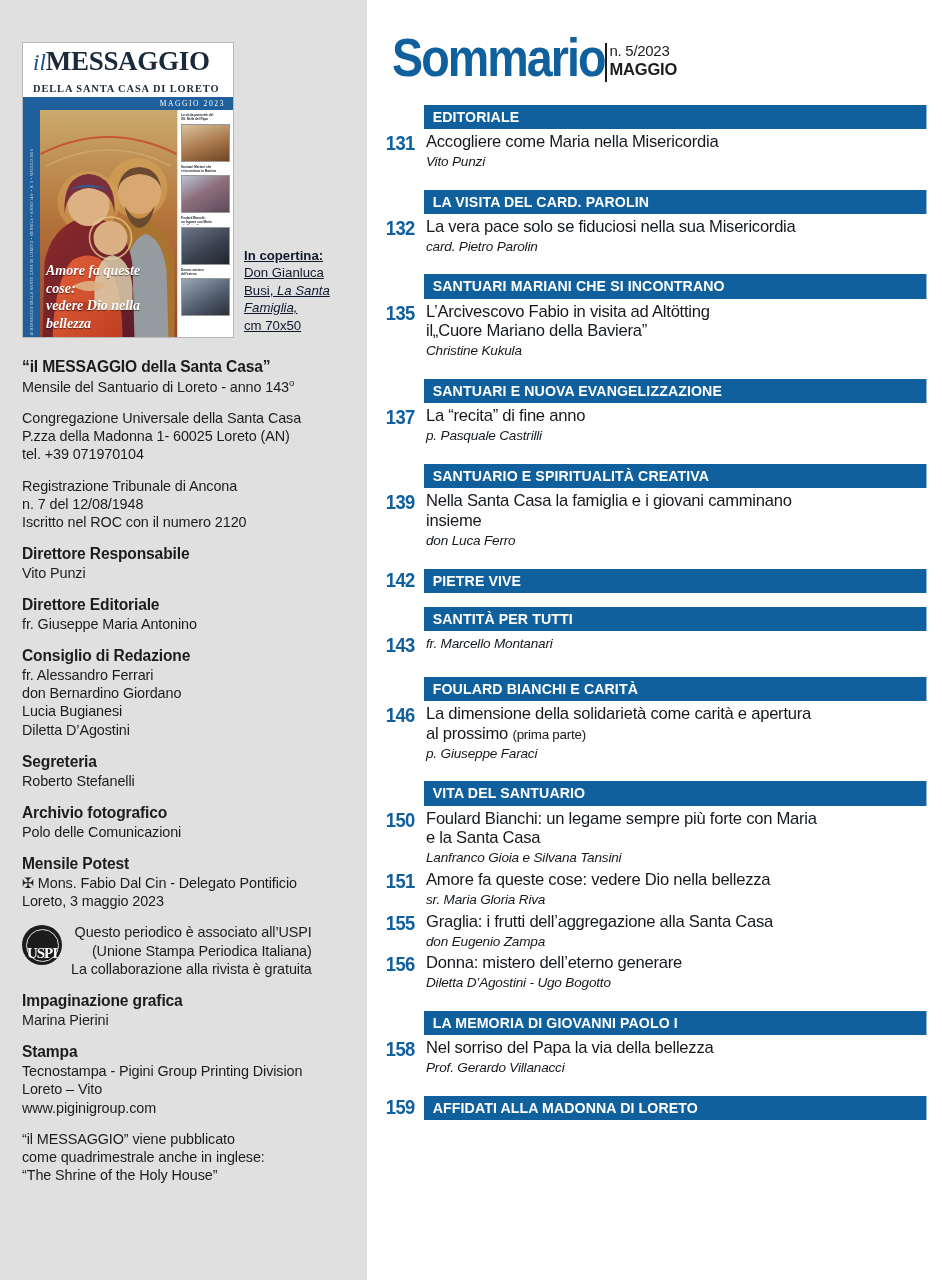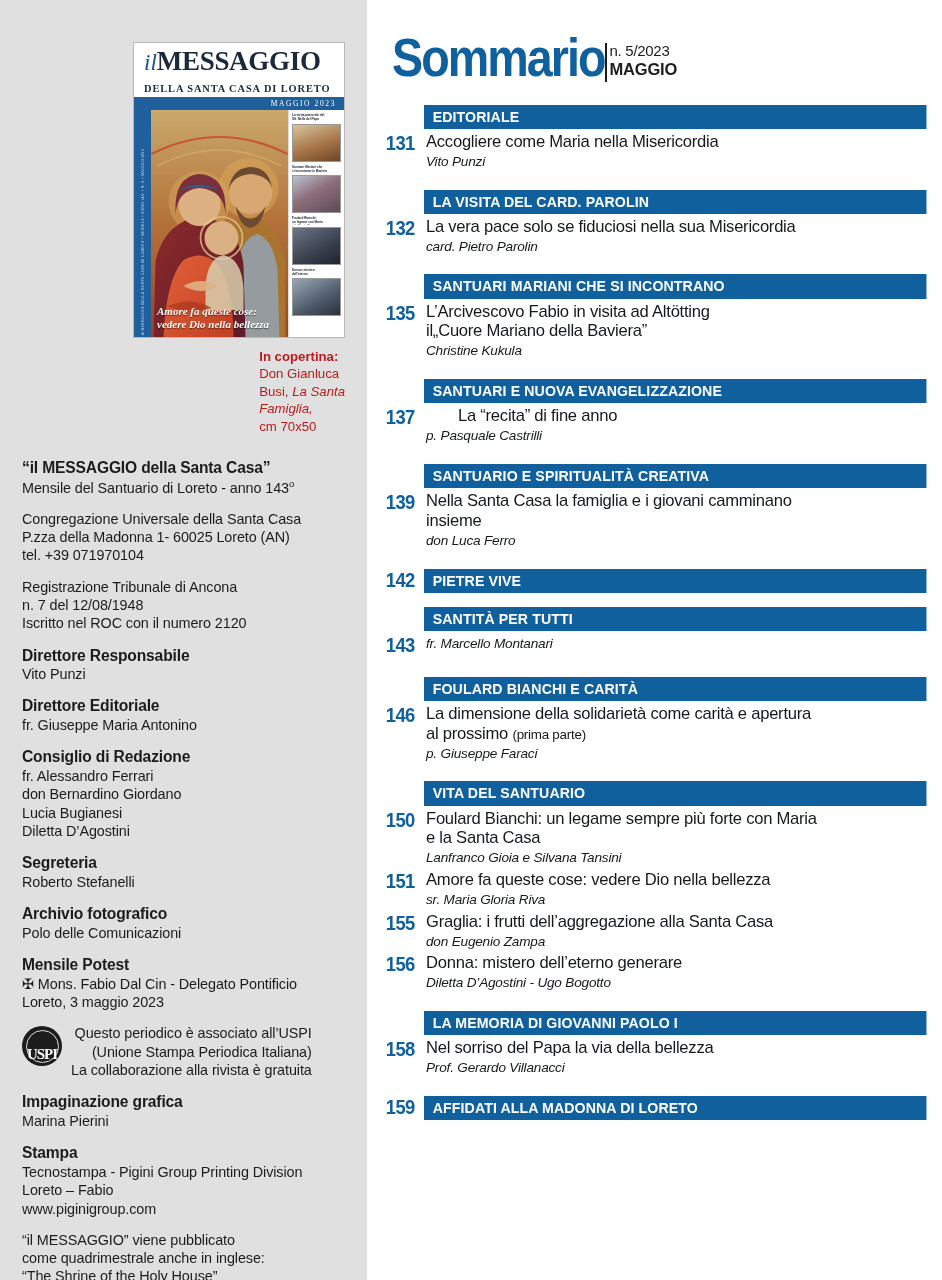--- a/index.html
+++ b/index.html
@@ -13,21 +13,21 @@
 
   
   .sidebar {
     position: absolute; left: 0; top: 0;
     width: 367px; height: 1280px;
     background: #e0e0e0;
   }
   .side-inner { padding: 42px 22px 0 22px; }
 
   
-  .cover-row { display: flex; align-items: flex-end; gap: 10px; flex-direction: column; }
+  .cover-row { display: flex; align-items: flex-end; gap: 10px; }
   .cover {
     position: relative;
     width: 212px; height: 296px;
     background: #ffffff;
     border: 1px solid #b9b9b9;
     overflow: hidden;
     flex: 0 0 auto;
   }
   .cover-head { height: 54px; background:#fff; padding: 5px 6px 0 10px; }
   .cover-title { line-height: 1; white-space: nowrap; }
@@ -64,43 +64,44 @@
     font-size: 3.6px; color:#e8eef5; letter-spacing: .4px;
     white-space: nowrap; font-family:"Liberation Serif", serif;
   }
   .cover-art {
     position: relative; flex: 1 1 auto; overflow: hidden;
     background: linear-gradient(175deg,#c9a86b 0%,#b8773c 28%,#a8552c 58%,#8f3c22 100%);
   }
   .cover-caption {
     position: absolute; left: 6px; bottom: 7px; right: 4px;
     font-family: "Liberation Serif", serif; font-style: italic;
-    font-weight: bold; font-size: 11px; color: #ffffff; line-height: 1.25;
+    font-weight: bold; font-size: 14px; color: #ffffff; line-height: 1.25;
     text-shadow: 0 1px 1px rgba(0,0,0,.55);
   }
   .cover-thumbs {
     width: 56px; background: #fff; flex: 0 0 auto;
     padding: 3px 3px 0 3px; display:flex; flex-direction: column; gap: 3px;
     border-left: 1px solid #ddd;
   }
   .thumb { }
   .thumb-cap {
     font-size: 3.1px; line-height: 1.35; color:#223; font-weight: bold;
     margin-bottom: 1.5px; overflow: hidden; height: 9px;
     font-family:"Liberation Sans", sans-serif;
   }
   .thumb-img { height: 38px; width: 100%; border: .5px solid #999; }
   .t1 { background: linear-gradient(160deg,#d8c49c,#a8764a 55%,#6d4526); }
   .t2 { background: linear-gradient(150deg,#b9c4d2,#8e6f7c 45%,#5d4a58); }
   .t3 { background: linear-gradient(150deg,#6d7686,#38404e 60%,#20252e); }
   .t4 { background: linear-gradient(150deg,#9aa7b6,#4e5a6a 60%,#2a3038); }
 
   .in-cop {
-    font-size: 13.2px; line-height: 1.32; color: #b91c1c;
+    font-size: 13.2px; line-height: 1.32; color: #0f172a;
     padding-bottom: 4px;
+    text-decoration: underline;
   }
   .in-cop b { font-weight: bold; }
   .in-cop i { font-style: italic; }
 
   
   .mast { margin-top: 19px; color: #1c1c1c; }
   .mast .blk { margin-bottom: 13px; }
   .mast h3 {
     font-size: 15.6px; font-weight: bold; line-height: 1.26;
     letter-spacing: -0.15px;
@@ -347,21 +348,21 @@
         </div>
 
         <div id="mast-blocks-after">
             <div class="blk tight">
               <h3>Impaginazione grafica</h3>
               <p>Marina Pierini</p>
             </div>
             <div class="blk tight">
               <h3>Stampa</h3>
               <p>Tecnostampa - Pigini Group Printing Division</p>
-              <p>Loreto – Fabio</p>
+              <p>Loreto – Vito</p>
               <p>www.piginigroup.com</p>
             </div>
             <div class="blk tight">
               <p>“il MESSAGGIO” viene pubblicato</p>
               <p>come quadrimestrale anche in inglese:</p>
               <p>“The Shrine of the Holy House”</p>
             </div>
           </div>
       </div>
 
@@ -421,21 +422,21 @@
         </div>
         <div class="gap-lg"></div>
         <div class="sec">
           <div class="band-row">
             <div class="band-spacer"></div>
             <div class="band">SANTUARI E NUOVA EVANGELIZZAZIONE</div>
           </div>
           <div class="entry">
             <div class="num">137</div>
             <div class="entry-body">
-              <div class="e-title" style="white-space: pre-line; margin-left: 32px;">La “recita” di fine anno</div>
+              <div class="e-title" style="white-space: pre-line;">La “recita” di fine anno</div>
               <div class="e-author">p. Pasquale Castrilli</div>
             </div>
           </div>
         </div>
         <div class="gap-lg"></div>
         <div class="sec">
           <div class="band-row">
             <div class="band-spacer"></div>
             <div class="band">SANTUARIO E SPIRITUALITÀ CREATIVA</div>
           </div>

